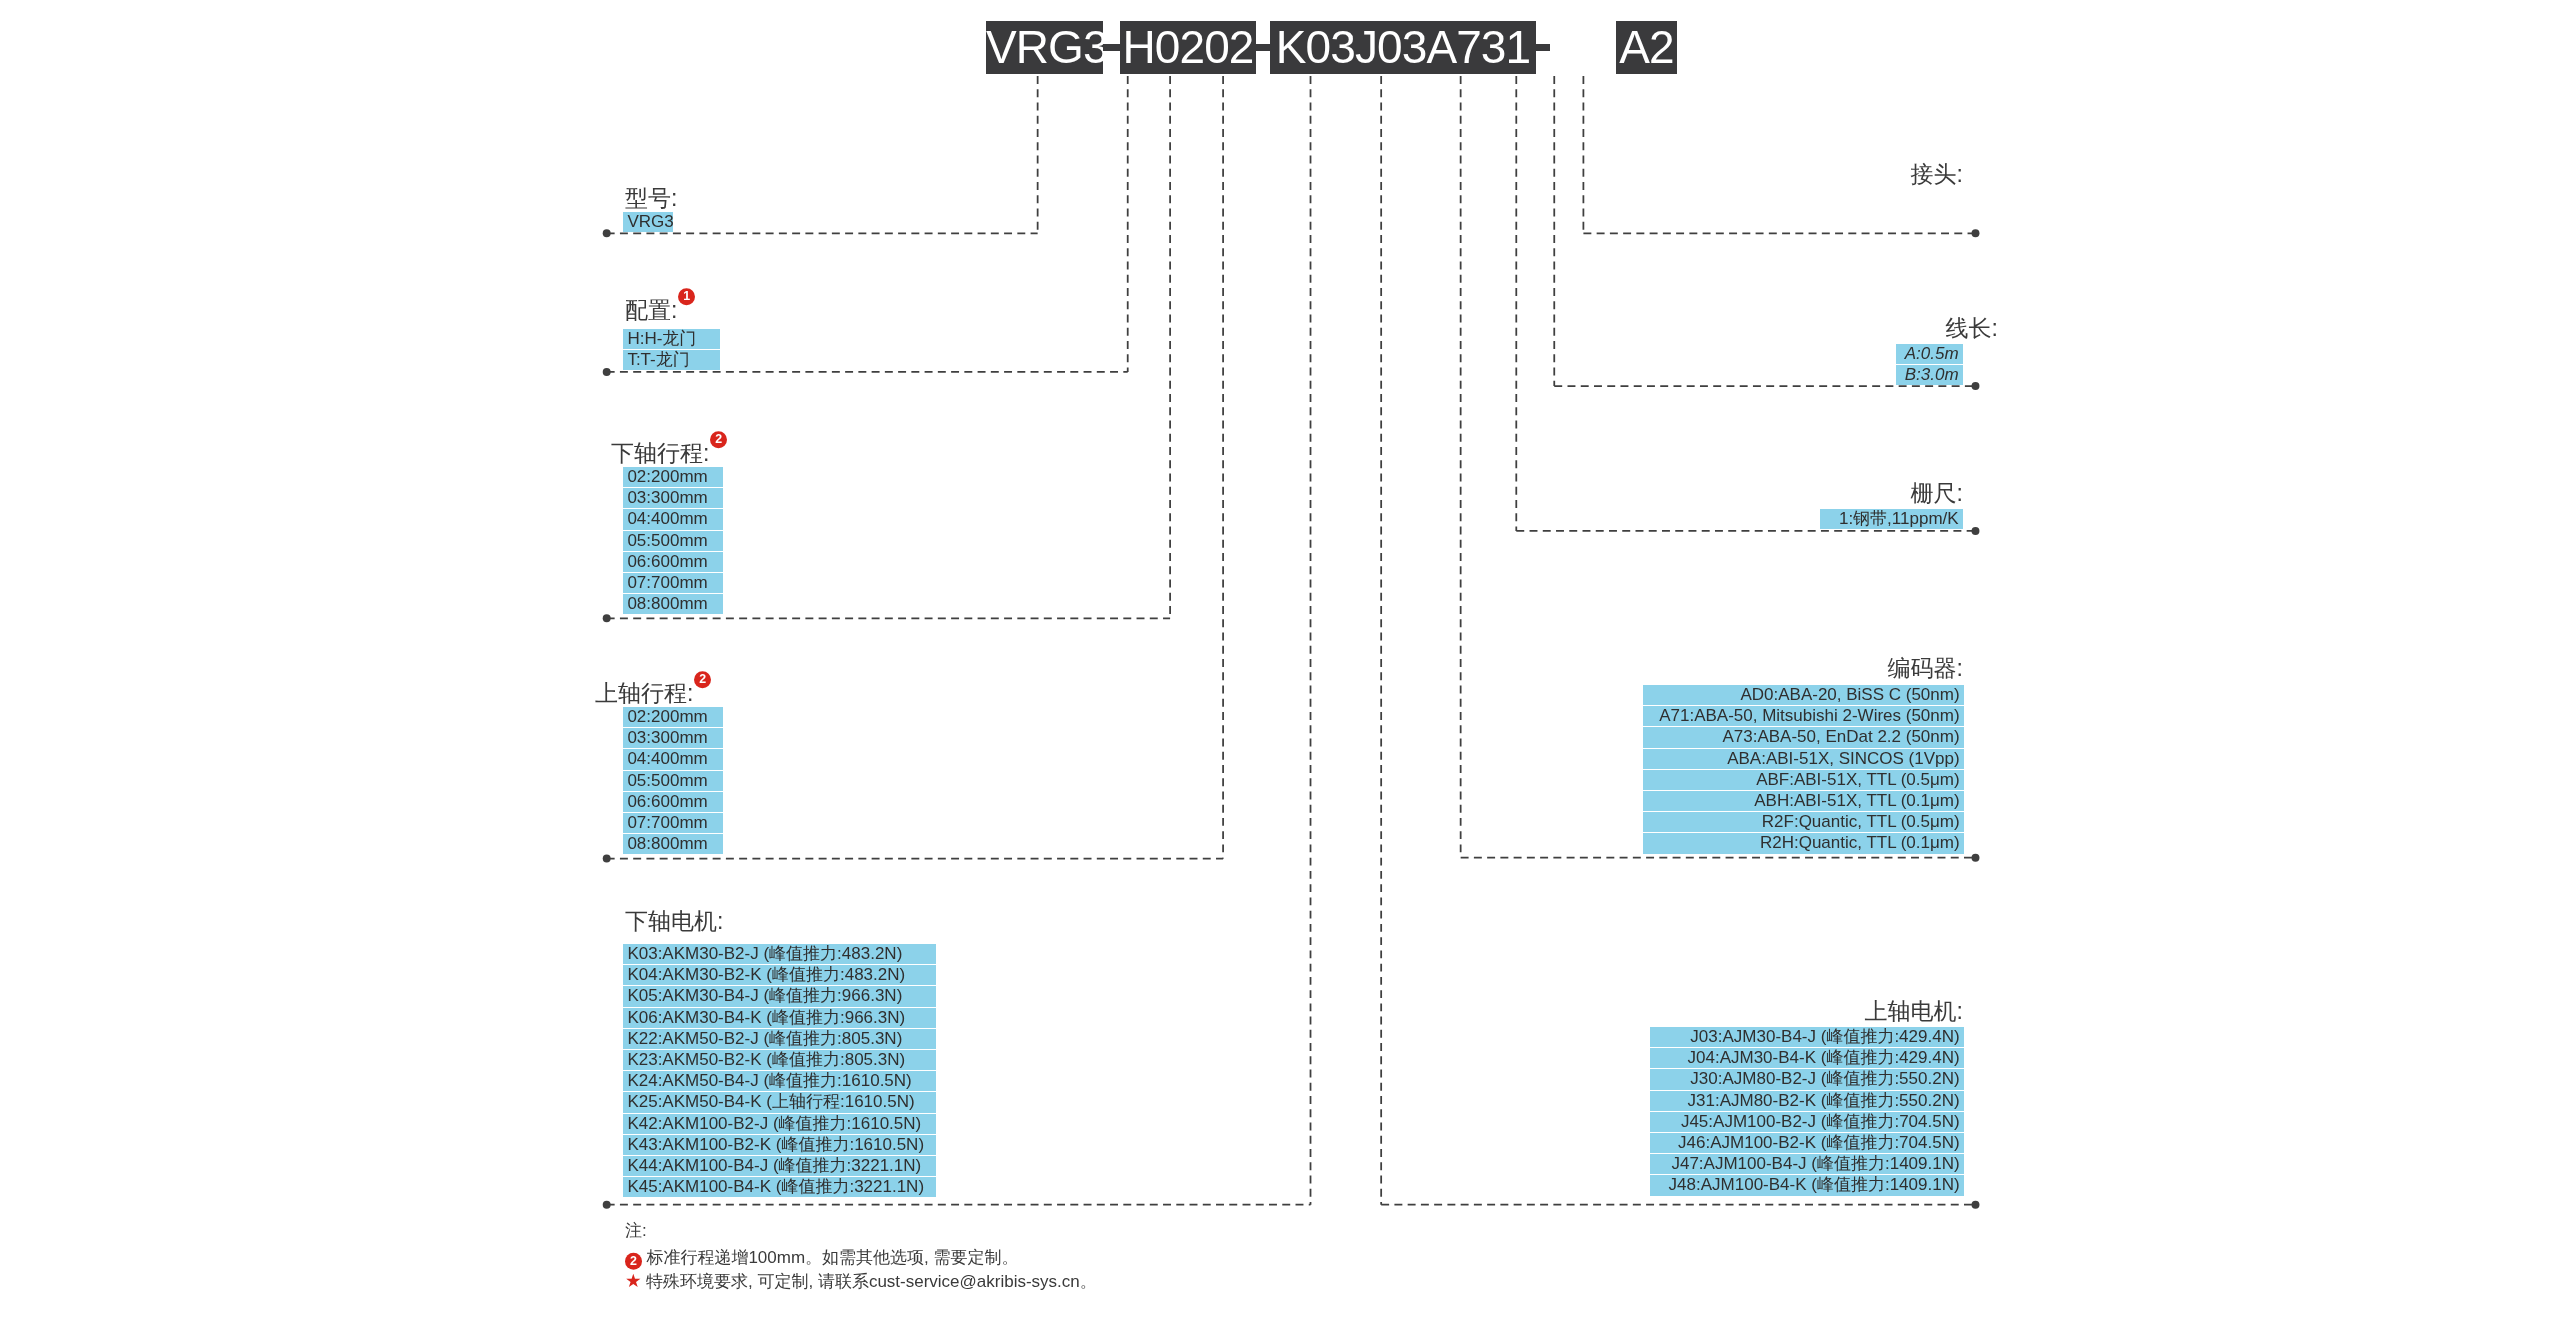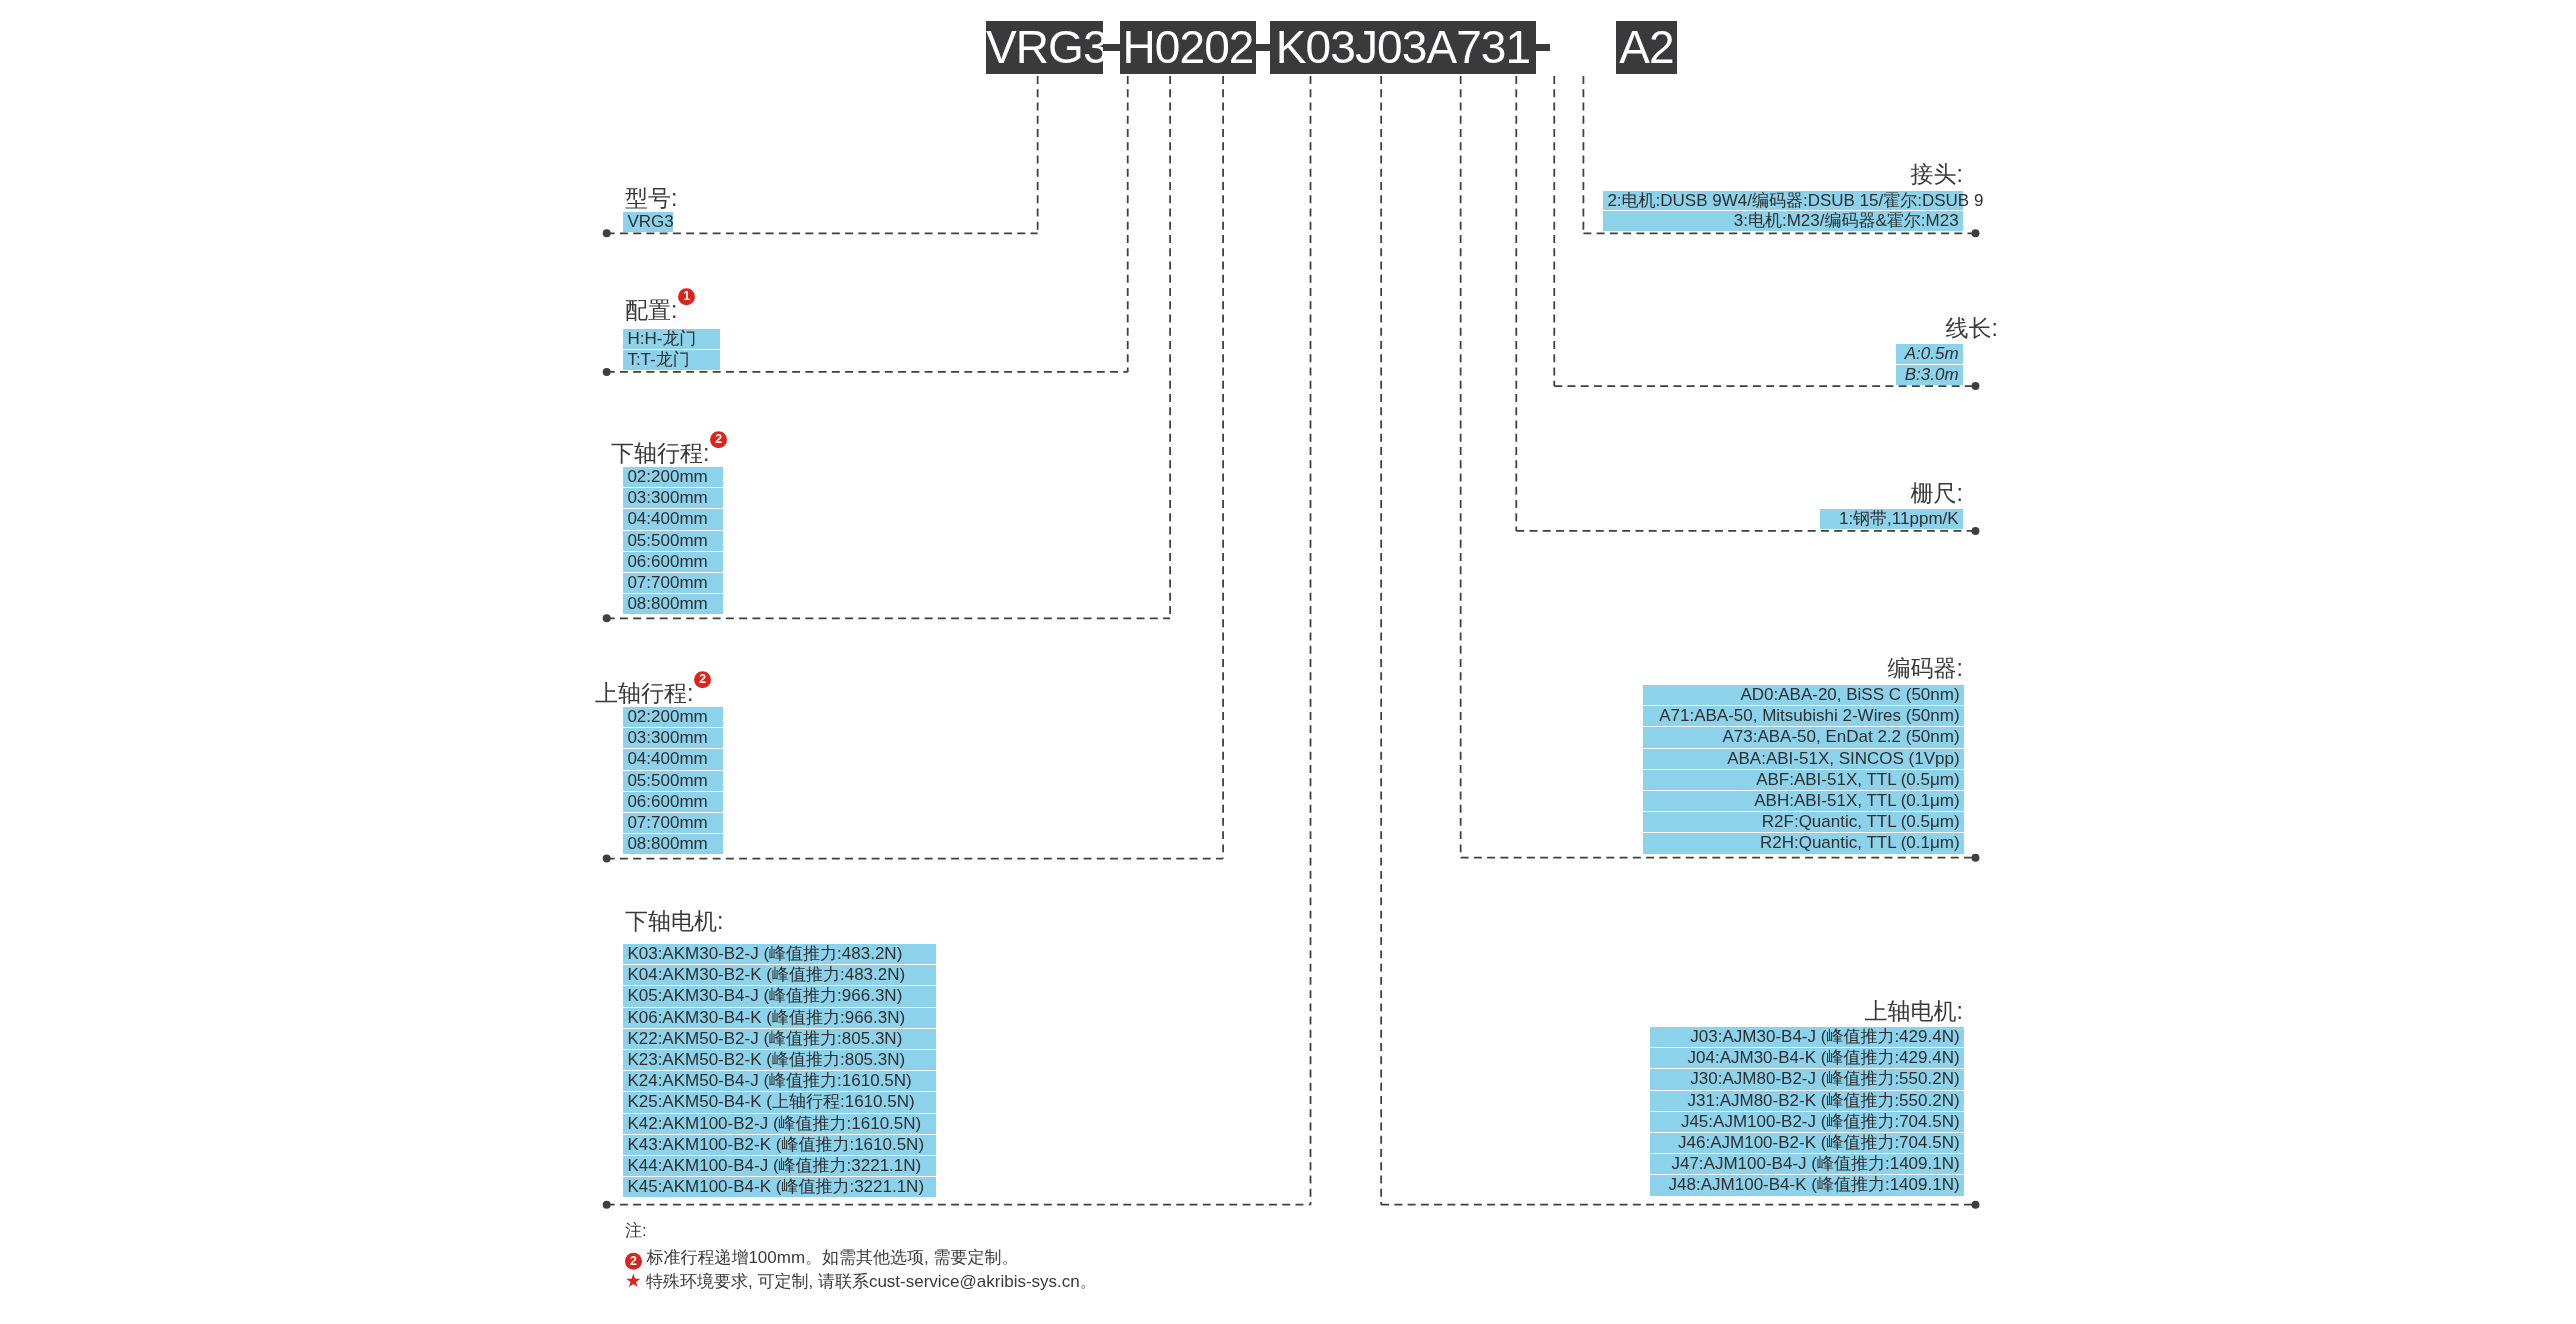--- a/index.html
+++ b/index.html
@@ -183,24 +183,20 @@
       <div class="row">K25:AKM50-B4-K (上轴行程:1610.5N)</div>
       <div class="row">K42:AKM100-B2-J (峰值推力:1610.5N)</div>
       <div class="row">K43:AKM100-B2-K (峰值推力:1610.5N)</div>
       <div class="row">K44:AKM100-B4-J (峰值推力:3221.1N)</div>
       <div class="row">K45:AKM100-B4-K (峰值推力:3221.1N)</div>
     </div>
 
   <div class="sec-label right" id="connector-label">
     <span>接头:</span>
   </div>
-  <div class="opt-list alignright" id="connector-list">
-      <div class="row">2:电机:DUSB 9W4/编码器:DSUB 15/霍尔:DSUB 9</div>
-      <div class="row">3:电机:M23/编码器&amp;霍尔:M23</div>
-    </div>
 
   <div class="sec-label right" id="cable-label">
     <span>线长:</span>
   </div>
   <div class="opt-list alignright" id="cable-list">
       <div class="row">A:0.5m</div>
       <div class="row">B:3.0m</div>
     </div>
 
   <div class="sec-label right" id="scale-label">

